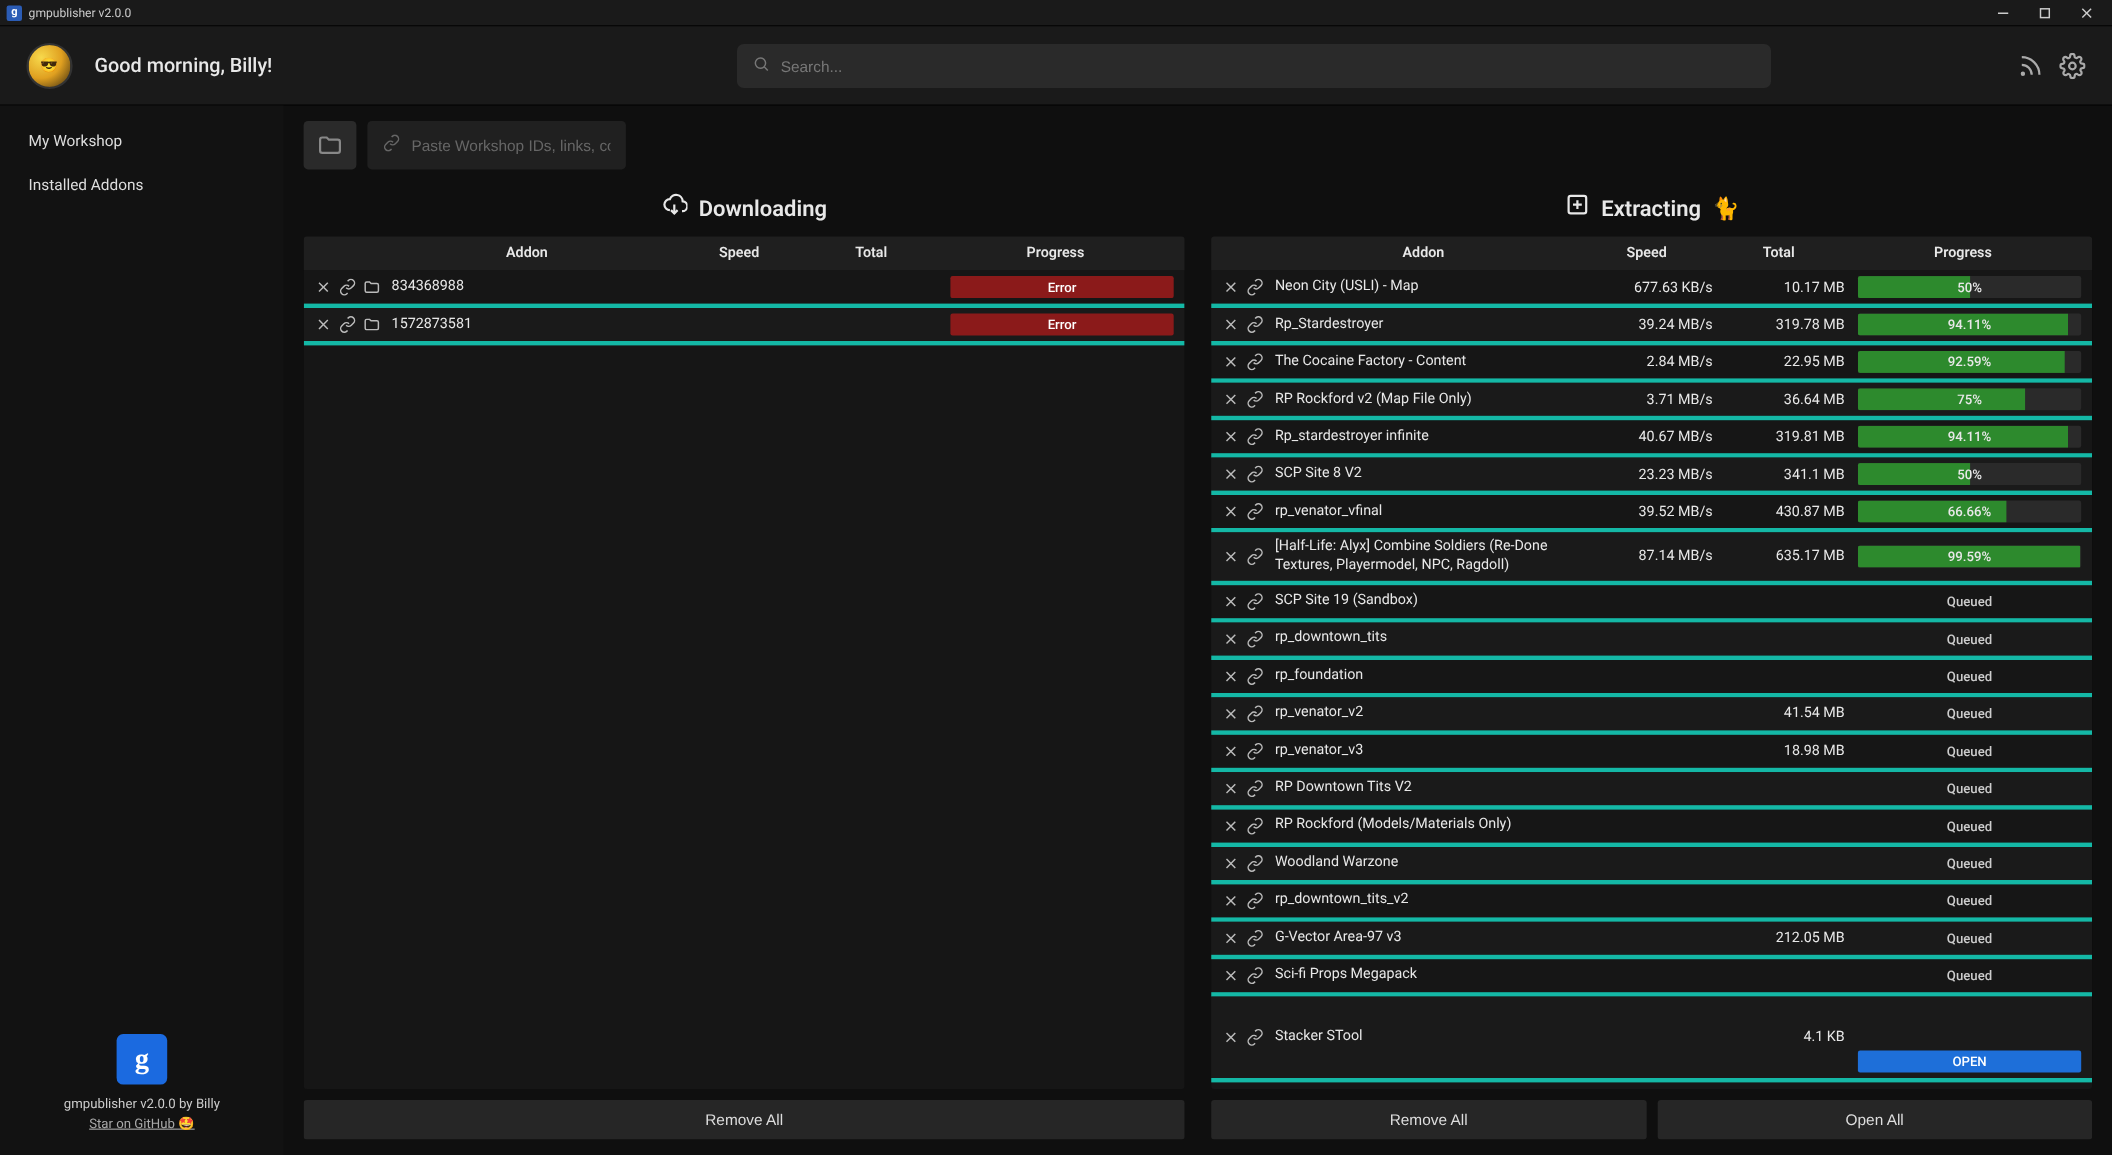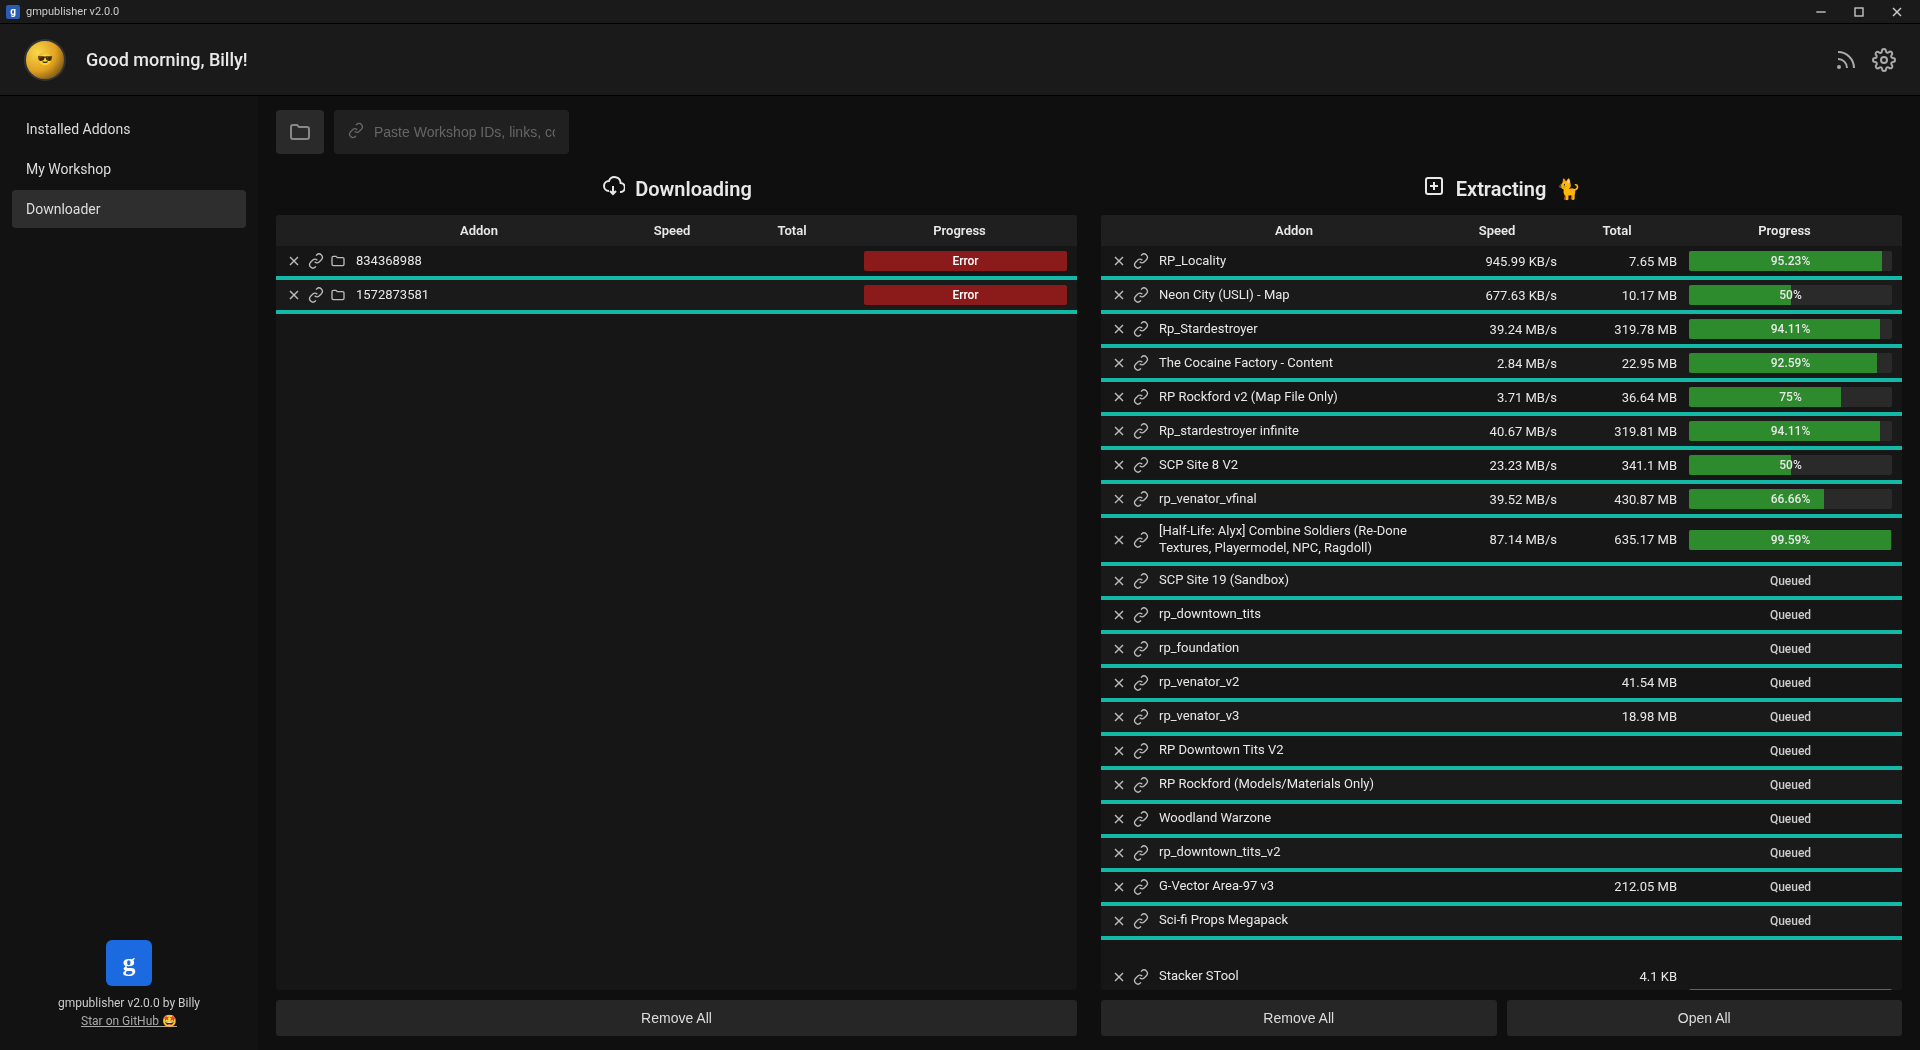--- a/index.html
+++ b/index.html
@@ -150,20 +150,29 @@
           <line x1="18" y1="6" x2="6" y2="18"></line>
         </svg>
     </div>
   </div>
 </div>
 
 <div class="header">
   <div class="avatar">😎</div>
   <div class="greeting">Good morning, Billy!</div>
   <div style="flex:0 0 280px;"></div>
+  <div class="search-container search-wrap">
+    <span class="search-icon-pos">
+      <svg class="svg-ic" viewBox="0 0 24 24">
+          <circle cx="11" cy="11" r="7"></circle>
+          <line x1="21" y1="21" x2="16" y2="16"></line>
+        </svg>
+    </span>
+    <input class="search" placeholder="Search..." style="">
+  </div>
   <div class="header-right">
     <div class="header-icon">
       <svg class="svg-ic-lg" viewBox="0 0 24 24">
           <path d="M4 11a9 9 0 0 1 9 9"></path>
           <path d="M4 4a16 16 0 0 1 16 16"></path>
           <circle cx="5" cy="19" r="1" fill="currentColor"></circle>
         </svg>
     </div>
     <div class="header-icon">
       <svg class="svg-ic-lg" viewBox="0 0 24 24">
@@ -171,23 +180,22 @@
           <path d="M19.4 15a1.65 1.65 0 0 0 .33 1.82l.06.06a2 2 0 1 1-2.83 2.83l-.06-.06a1.65 1.65 0 0 0-1.82-.33 1.65 1.65 0 0 0-1 1.51V21a2 2 0 0 1-4 0v-.09a1.65 1.65 0 0 0-1-1.51 1.65 1.65 0 0 0-1.82.33l-.06.06a2 2 0 1 1-2.83-2.83l.06-.06a1.65 1.65 0 0 0 .33-1.82 1.65 1.65 0 0 0-1.51-1H3a2 2 0 0 1 0-4h.09a1.65 1.65 0 0 0 1.51-1 1.65 1.65 0 0 0-.33-1.82l-.06-.06a2 2 0 1 1 2.83-2.83l.06.06a1.65 1.65 0 0 0 1.82.33h0a1.65 1.65 0 0 0 1-1.51V3a2 2 0 0 1 4 0v.09a1.65 1.65 0 0 0 1 1.51h0a1.65 1.65 0 0 0 1.82-.33l.06-.06a2 2 0 1 1 2.83 2.83l-.06.06a1.65 1.65 0 0 0-.33 1.82v0a1.65 1.65 0 0 0 1.51 1H21a2 2 0 0 1 0 4h-.09a1.65 1.65 0 0 0-1.51 1z"></path>
         </svg>
     </div>
   </div>
 </div>
 
 <div class="body-wrap">
 
   <div class="sidebar">
     <div id="nav-items">
+        <div class="nav-item">My Workshop</div>
         <div class="nav-item">Installed Addons</div>
-        <div class="nav-item">My Workshop</div>
-        <div class="nav-item active">Downloader</div>
       </div>
     <div class="sidebar-footer">
       <div class="gm-icon">g</div>
       <div class="sidebar-footer-line1">gmpublisher v2.0.0 by Billy</div>
       <div class="sidebar-footer-line2">Star on GitHub 🤩</div>
     </div>
   </div>
 
   <div class="main">
     <div class="top-controls">
@@ -316,45 +324,20 @@
                     <line x1="18" y1="6" x2="6" y2="18"></line>
                   </svg>
                 </span>
                 <span class="icon-btn">
                   <svg class="svg-ic" viewBox="0 0 24 24">
                     <path d="M10 13a5 5 0 0 0 7.07 0l3-3a5 5 0 0 0-7.07-7.07l-1 1"></path>
                     <path d="M14 11a5 5 0 0 0-7.07 0l-3 3a5 5 0 0 0 7.07 7.07l1-1"></path>
                   </svg>
                 </span>
               </div>
-              <div class="col-addon">RP_Locality</div>
-              <div class="col-speed">945.99 KB/s</div>
-              <div class="col-total">7.65 MB</div>
-              <div class="col-progress">
-                <div class="progress-bar progress-green">
-                  <div class="progress-fill" style="width: 95.23%;"></div>
-                  <span class="progress-label">95.23%</span>
-                </div>
-              </div>
-            </div>
-            <div class="row">
-              <div class="row-icons">
-                <span class="icon-btn">
-                  <svg class="svg-ic" viewBox="0 0 24 24">
-                    <line x1="6" y1="6" x2="18" y2="18"></line>
-                    <line x1="18" y1="6" x2="6" y2="18"></line>
-                  </svg>
-                </span>
-                <span class="icon-btn">
-                  <svg class="svg-ic" viewBox="0 0 24 24">
-                    <path d="M10 13a5 5 0 0 0 7.07 0l3-3a5 5 0 0 0-7.07-7.07l-1 1"></path>
-                    <path d="M14 11a5 5 0 0 0-7.07 0l-3 3a5 5 0 0 0 7.07 7.07l1-1"></path>
-                  </svg>
-                </span>
-              </div>
               <div class="col-addon">Neon City (USLI) - Map</div>
               <div class="col-speed">677.63 KB/s</div>
               <div class="col-total">10.17 MB</div>
               <div class="col-progress">
                 <div class="progress-bar progress-green">
                   <div class="progress-fill" style="width: 50%;"></div>
                   <span class="progress-label">50%</span>
                 </div>
               </div>
             </div>

